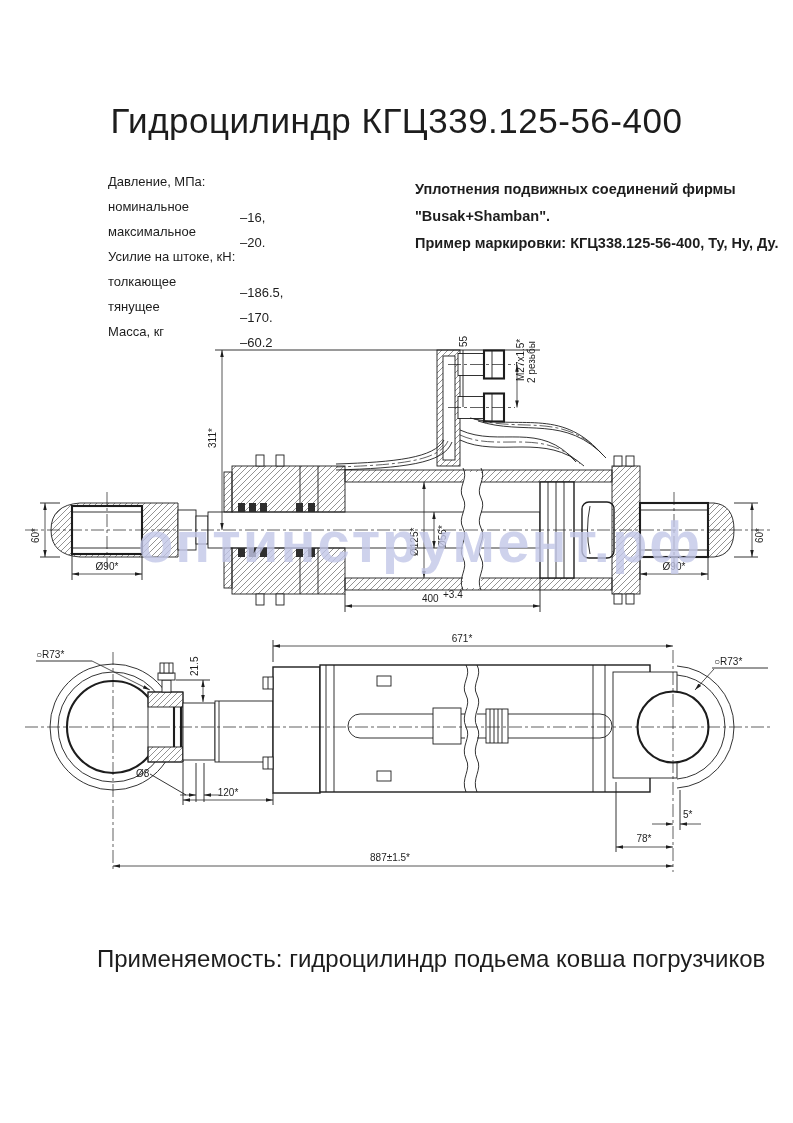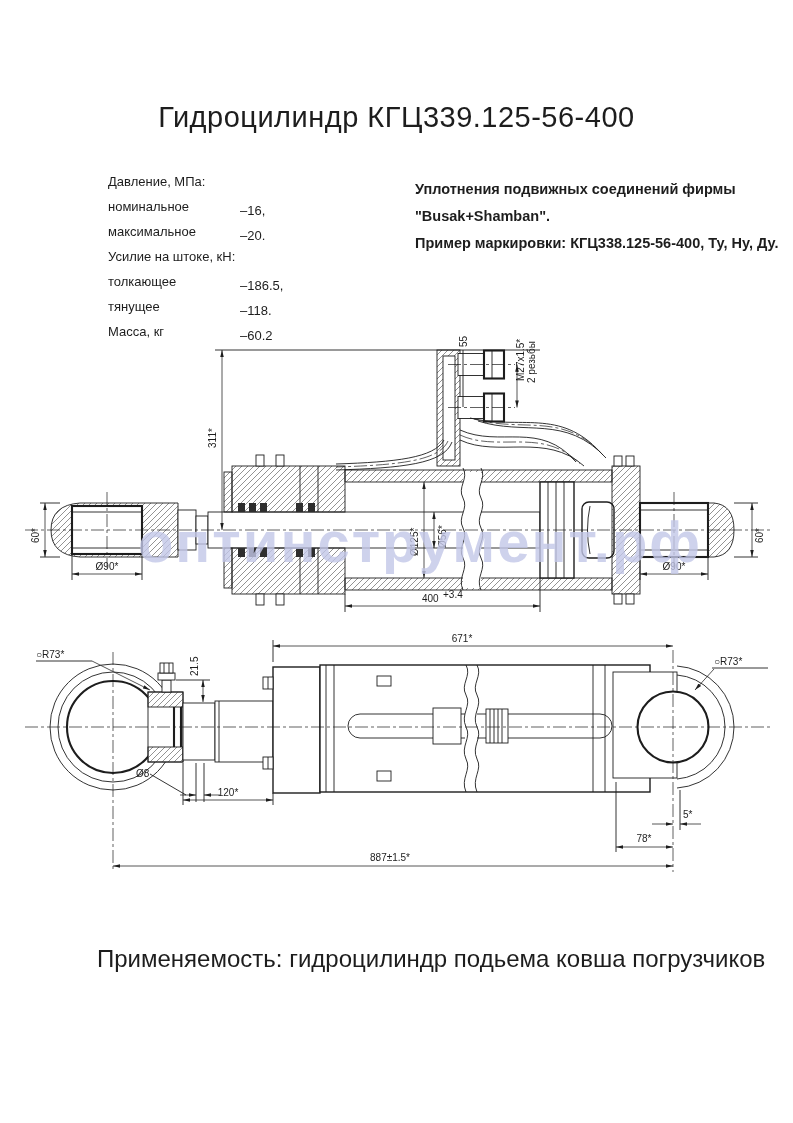--- a/index.html
+++ b/index.html
@@ -1,22 +1,22 @@
 <!DOCTYPE html>
 <html><head>
 <meta charset="utf-8">
 <style>
   html,body{margin:0;padding:0;background:#fff;}
   .page{position:relative;width:793px;height:1123px;background:#fff;overflow:hidden;
         font-family:"Liberation Sans",sans-serif;color:#1d1d1d;}
   .title{position:absolute;top:101px;left:0;width:100%;text-align:center;
-         font-size:29px;letter-spacing:.5px;white-space:nowrap;}
+         font-size:35px;letter-spacing:.5px;white-space:nowrap;}
   .specs{position:absolute;left:108px;top:174px;width:230px;font-size:13px;}
   .spec-row{position:relative;height:25px;white-space:nowrap;}
-  .spec-val{position:absolute;left:132px;top:4px;}
+  .spec-val{position:absolute;left:132px;top:11px;}
   .notes{position:absolute;left:415px;top:176px;font-size:14.5px;line-height:27px;white-space:nowrap;font-weight:bold;}
   .apply{position:absolute;left:97px;top:941px;font-size:24px;line-height:35px;white-space:nowrap;}
   svg{position:absolute;left:0;top:0;}
   svg text{font-family:"Liberation Sans",sans-serif;font-size:10px;fill:#1d1d1d;}
   .thin{stroke:#1d1d1d;stroke-width:.9;fill:none;}
   .med{stroke:#1d1d1d;stroke-width:1.4;fill:none;}
   .bold{stroke:#1d1d1d;stroke-width:2.1;fill:none;}
   .dim{stroke:#1d1d1d;stroke-width:.75;fill:none;}
   .cl{stroke:#1d1d1d;stroke-width:.7;fill:none;stroke-dasharray:13 3 3 3;}
   .wf{fill:#fff;}
@@ -30,21 +30,21 @@
 <div class="page">
 
   <div class="title">Гидроцилиндр КГЦ339.125-56-400</div>
 
   <div class="specs">
     <div class="spec-row"><span>Давление, МПа:</span><span class="spec-val"></span></div>
     <div class="spec-row"><span>номинальное</span><span class="spec-val">–16,</span></div>
     <div class="spec-row"><span>максимальное</span><span class="spec-val">–20.</span></div>
     <div class="spec-row"><span>Усилие на штоке, кН:</span><span class="spec-val"></span></div>
     <div class="spec-row"><span>толкающее</span><span class="spec-val">–186.5,</span></div>
-    <div class="spec-row"><span>тянущее</span><span class="spec-val">–118.</span></div>
+    <div class="spec-row"><span>тянущее</span><span class="spec-val">–170.</span></div>
     <div class="spec-row"><span>Масса, кг</span><span class="spec-val">–60.2</span></div>
   </div>
 
   <div class="notes">
     <div>Уплотнения подвижных соединений фирмы</div>
     <div>"Busak+Shamban".</div>
     <div>Пример маркировки: КГЦ338.125-56-400, Ту, Ну, Ду.</div>
   </div>
 
   <svg viewBox="0 0 793 1123" width="793" height="1123">

